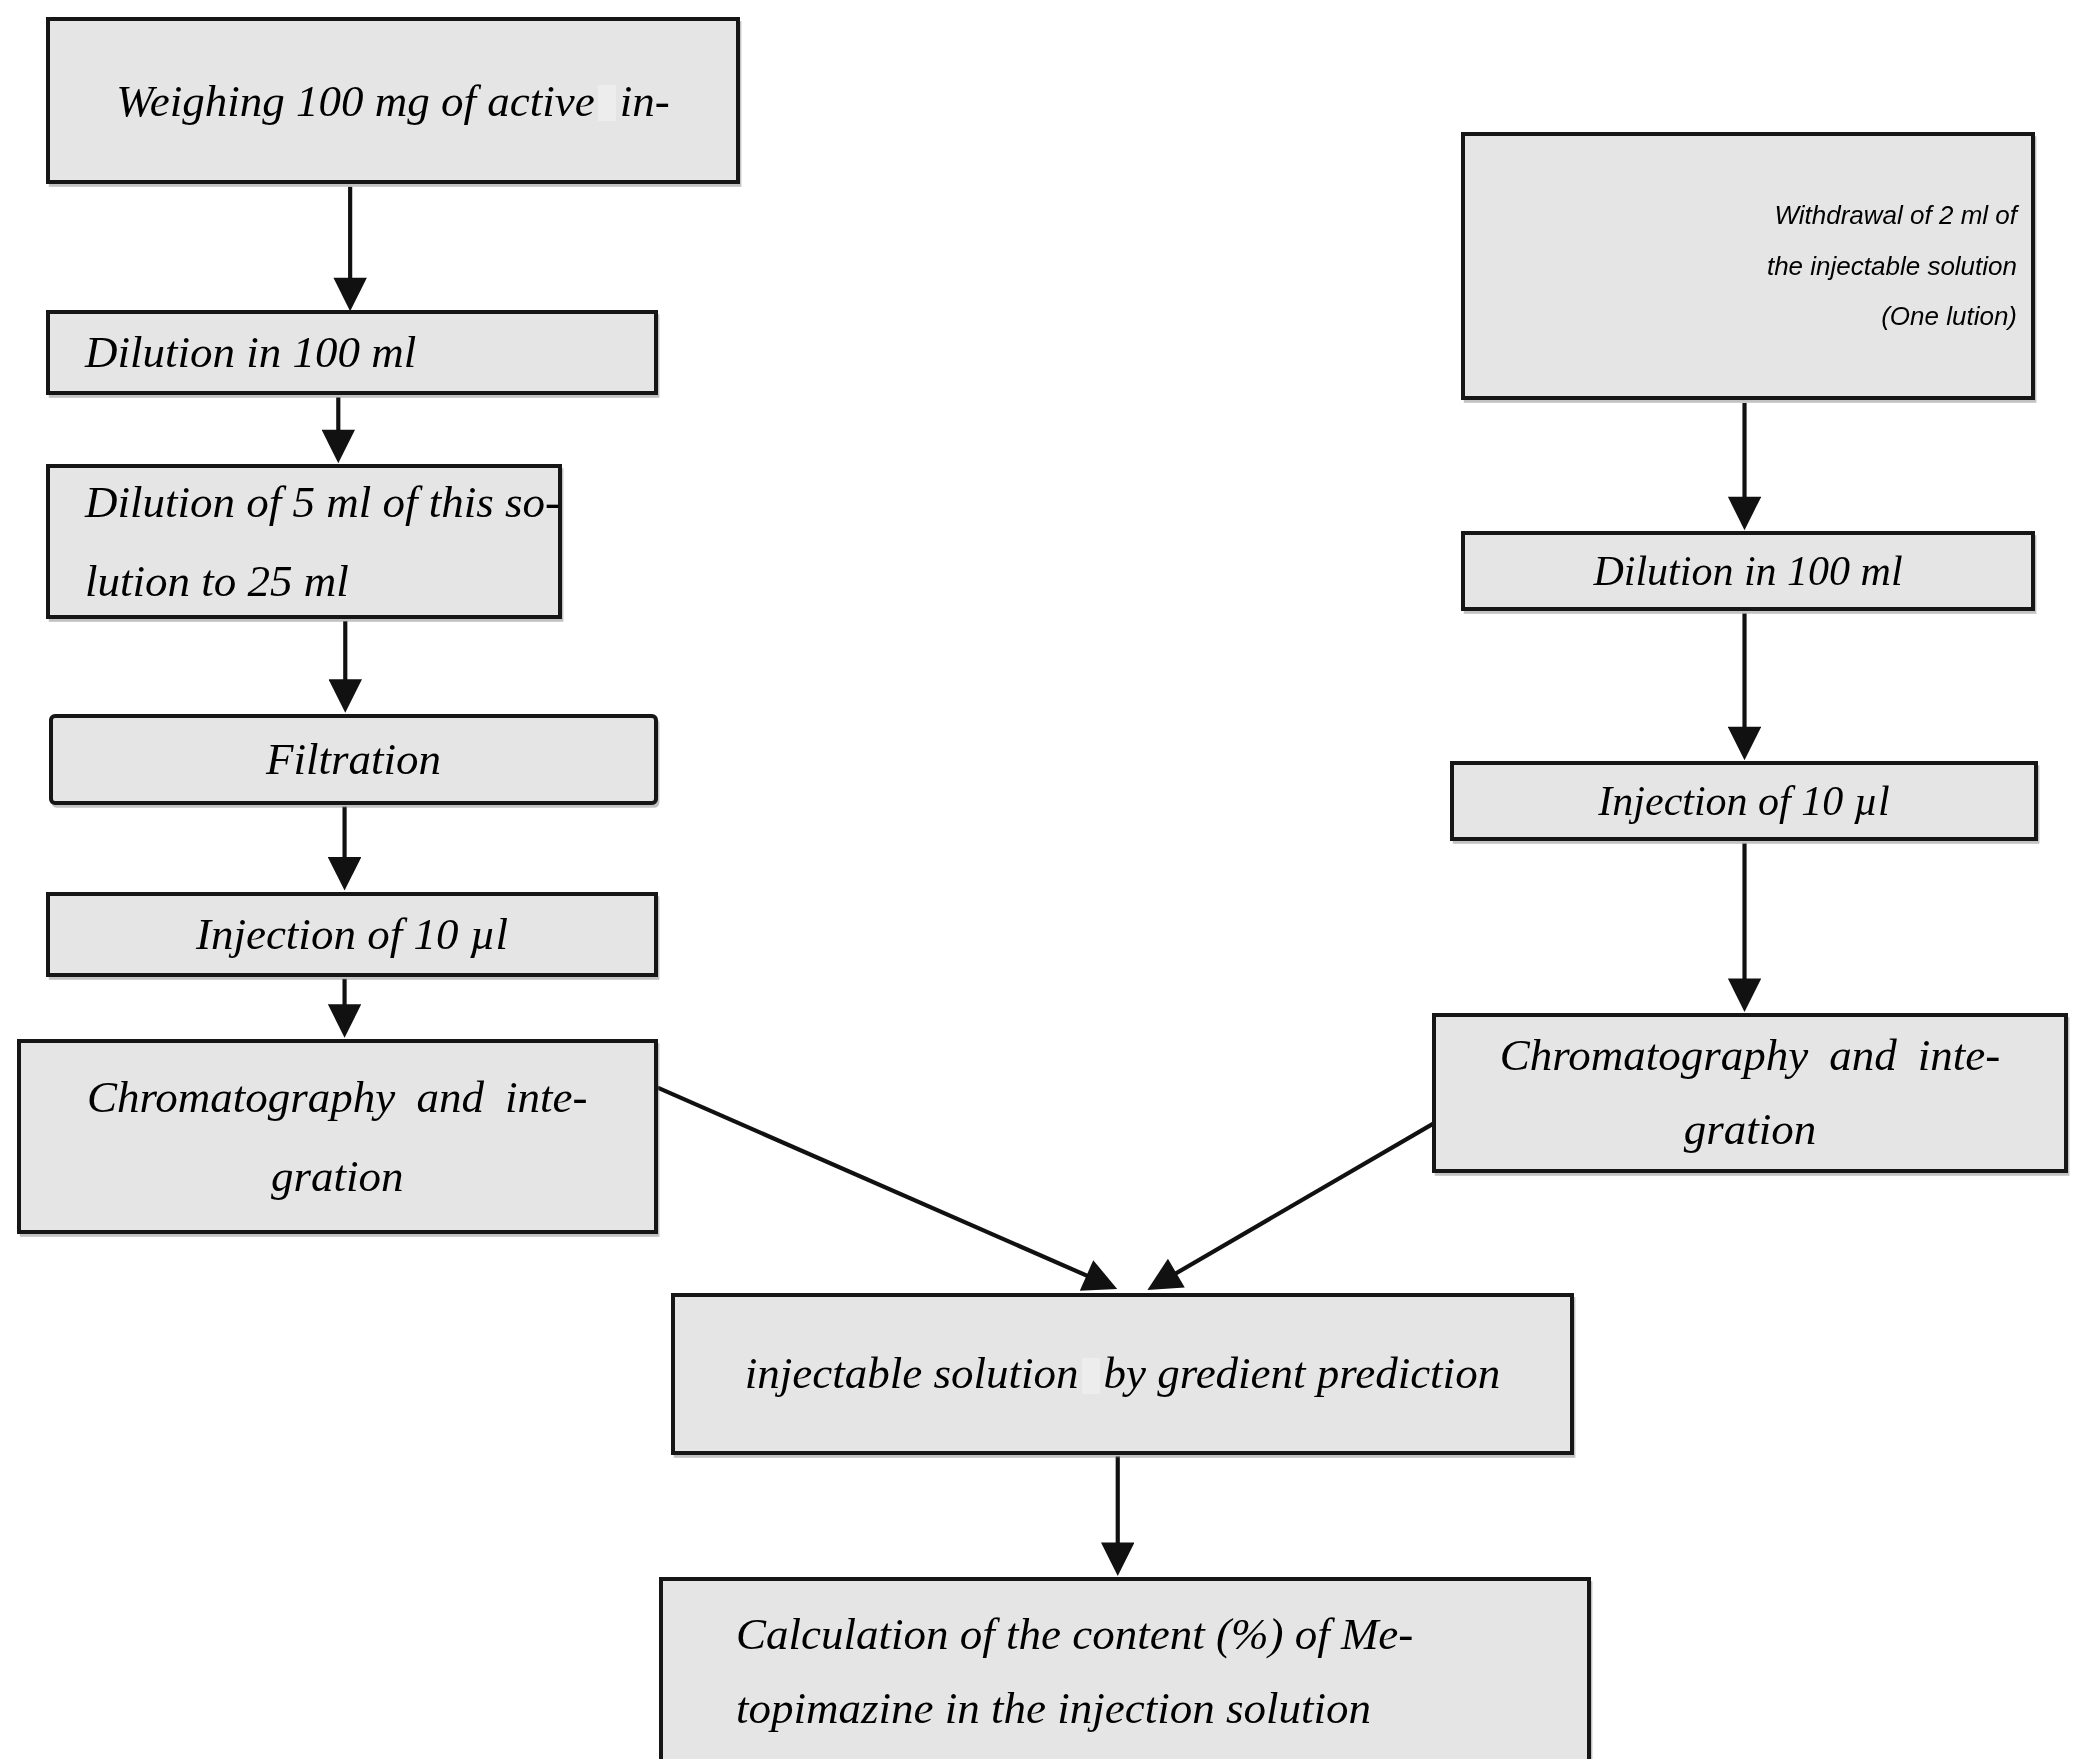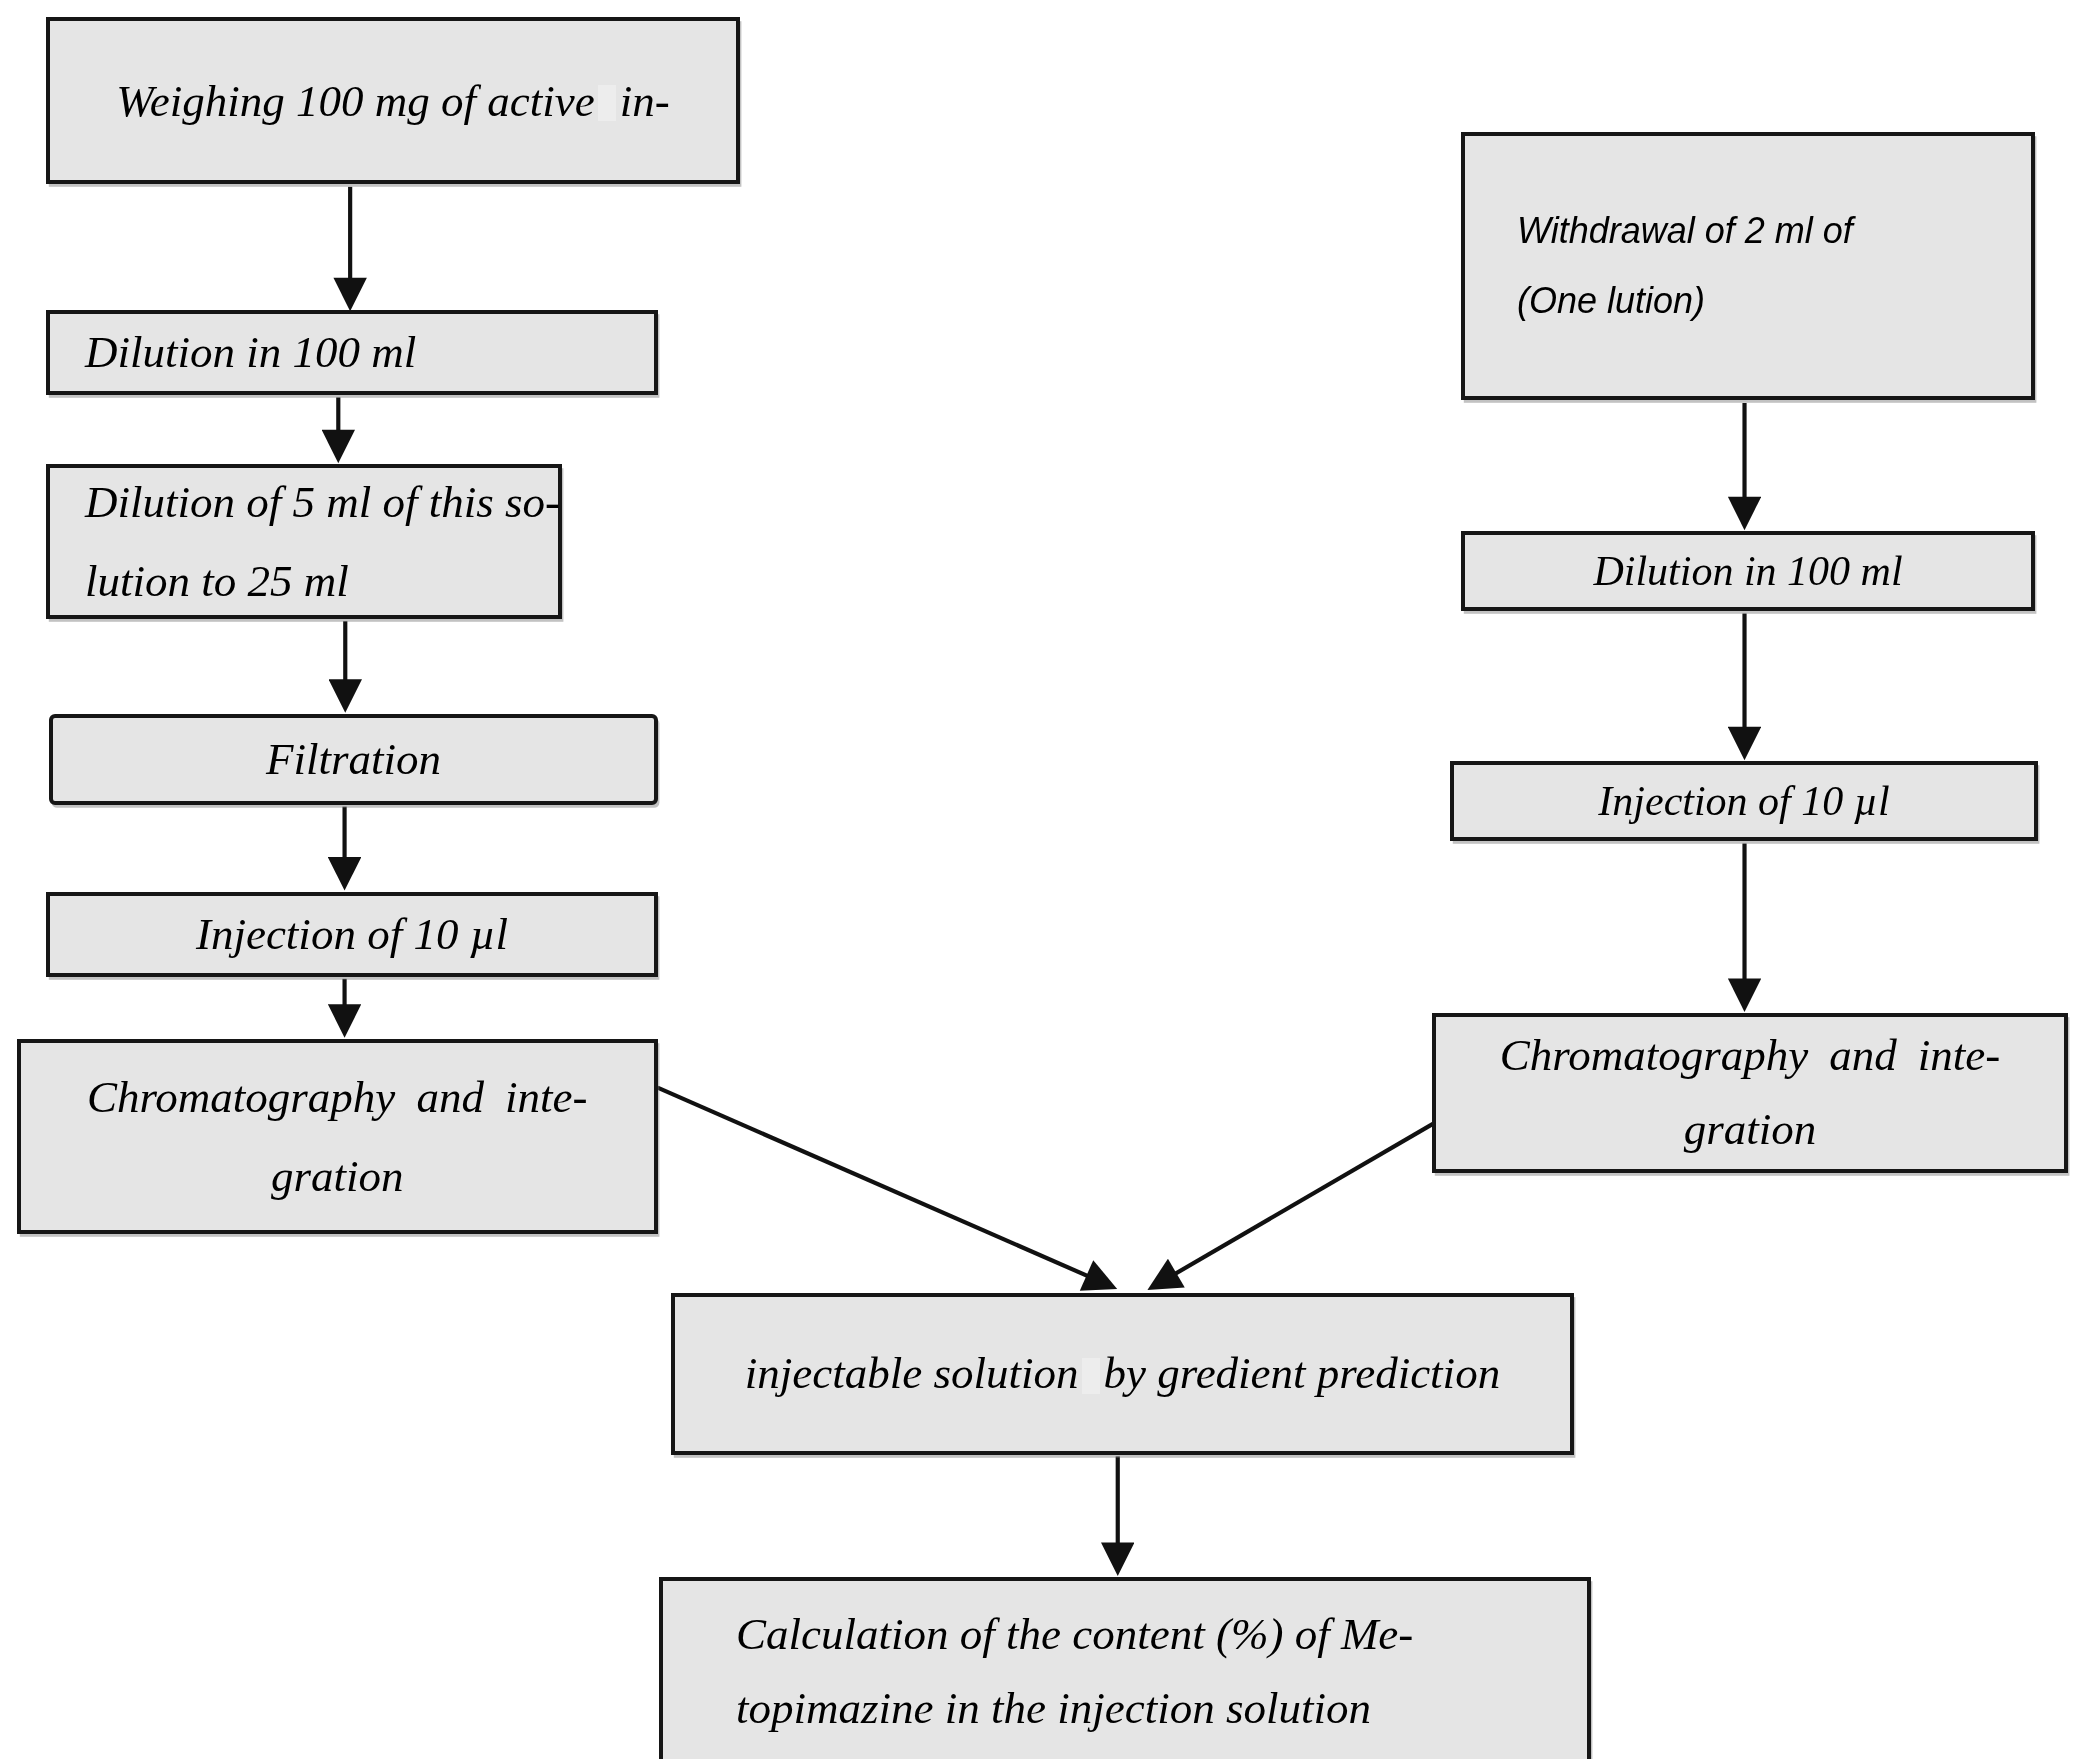--- a/index.html
+++ b/index.html
@@ -31,22 +31,23 @@
     line-height: 1.62;
     box-shadow: 2.1px 3.5px 0 -0.7px rgba(120,120,120,0.45);
     font-style: italic;
   }
   .center { text-align: center; }
   .leftpad50  { text-align: left; padding-left: 35px;  padding-right: 14px; }
   .leftpad75  { text-align: left; padding-left: 52px;  padding-right: 14px; }
   .leftpad105 { text-align: left; padding-left: 73px; padding-right: 14px; }
   .sans {
     font-family: "Liberation Sans", "DejaVu Sans", sans-serif;
-    font-size: 36px;
+    font-size: 26px;
     line-height: 1.95;
+    text-align: right;
   }
   .lh-wide  { line-height: 1.75; }
   .lh-mid   { line-height: 1.64; }
   .wsp      { word-spacing: 9.8px; }
   .fs60     { font-size: 42px; }
   .hl-space {
     display: inline-block;
     width: 18px;
     height: 36px;
     background: #ededed;
@@ -100,20 +101,21 @@
     <div class="bline">Injection of 10 µl</div>
   </div>
 
   <div class="box center lh-wide" style="left:16.7px; top:1039px; width:641px; height:195px;">
     <div class="bline wsp">Chromatography and inte-</div>
     <div class="bline">gration</div>
   </div>
 
   <div class="box sans leftpad75" style="left:1461px; top:132px; width:574px; height:268px;">
     <div class="bline">Withdrawal of 2 ml of</div>
+    <div class="bline">the injectable solution</div>
     <div class="bline">(One lution)</div>
   </div>
 
   <div class="box center fs60" style="left:1461px; top:531px; width:574px; height:80px;">
     <div class="bline">Dilution in 100 ml</div>
   </div>
 
   <div class="box center fs60" style="left:1450px; top:761px; width:588px; height:80px;">
     <div class="bline">Injection of 10 µl</div>
   </div>

